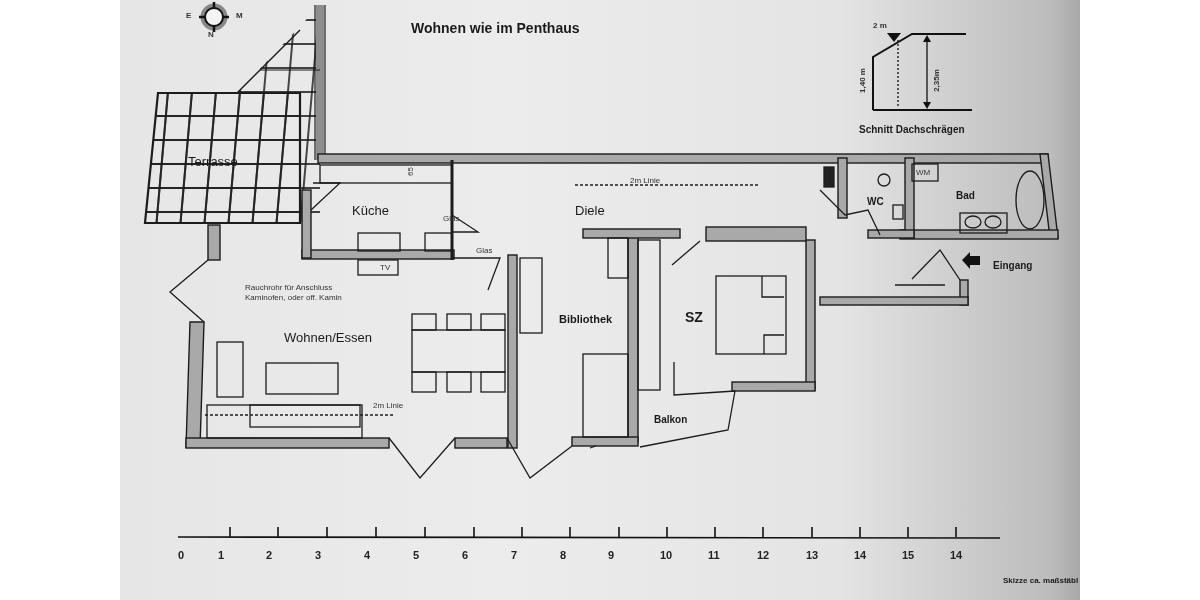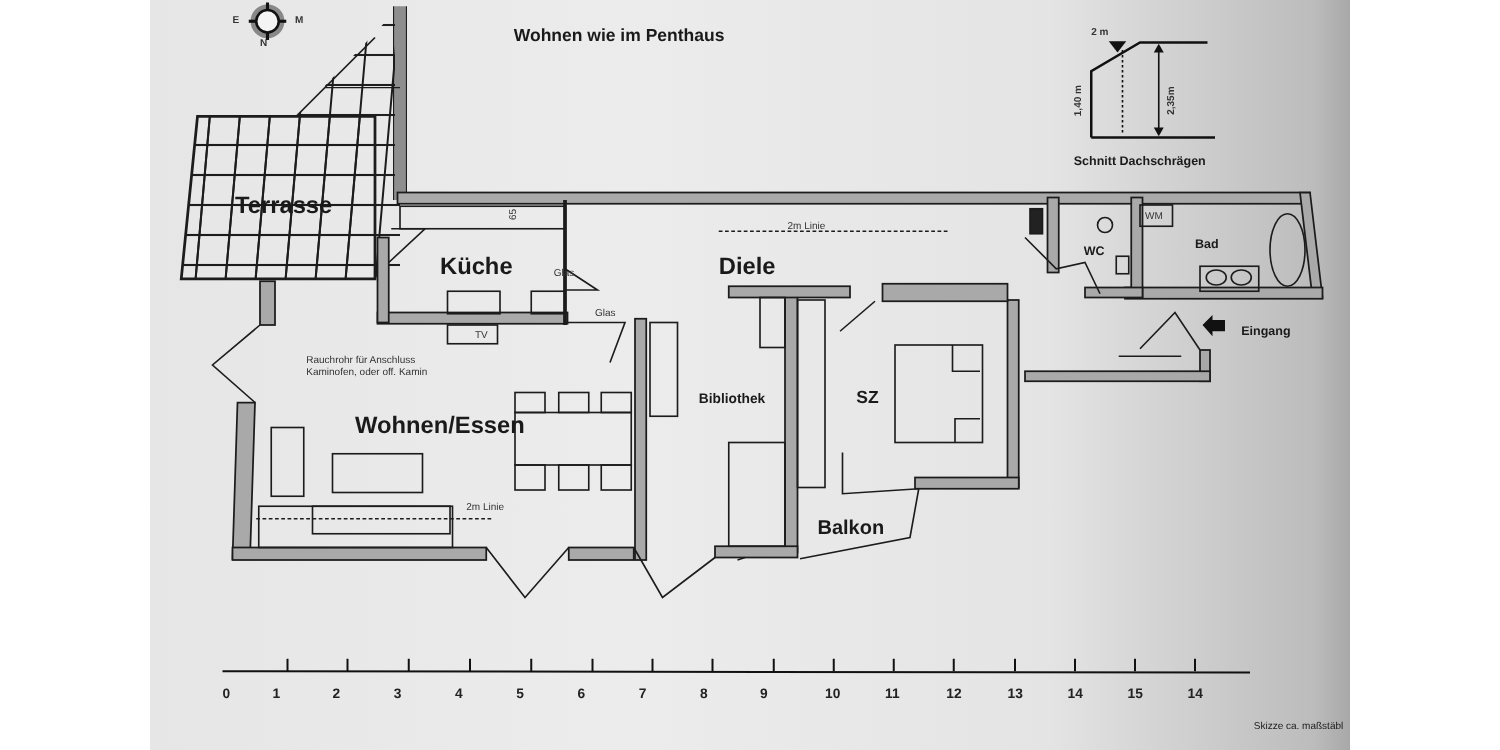--- a/index.html
+++ b/index.html
@@ -3,21 +3,21 @@
   <meta charset="utf-8">
   <style>
     html, body { margin: 0; padding: 0; background: #ffffff; }
     body { width: 1200px; height: 600px; position: relative; overflow: hidden; font-family: "Liberation Sans", sans-serif; }
     #paper {
       position: absolute; left: 120px; top: 0; width: 960px; height: 600px;
       background: linear-gradient(90deg, #e6e6e6 0%, #ececec 40%, #e4e4e4 75%, #bcbcbc 97%, #a8a8a8 100%);
     }
     #plan { position: absolute; left: 0; top: 0; width: 1200px; height: 600px; }
     .lbl { position: absolute; color: #1a1a1a; white-space: nowrap; font-family: "Liberation Sans", sans-serif; }
-    .room { font-weight: bold; font-size: 19px; }
+    .room { font-weight: normal; font-size: 13px; }
     .tiny { font-size: 8px; color: #333; }
     .title { font-weight: bold; font-size: 14px; }
     .tick { font-weight: bold; font-size: 11px; color: #222; }
   </style>
 </head>
 <body>
 
 <div id="paper"></div>
 
 <svg id="plan" viewBox="0 0 1200 600" xmlns="http://www.w3.org/2000/svg">
@@ -183,21 +183,21 @@
 <div class="lbl tiny" style="left:850px; top:76px; font-weight:bold; transform:rotate(-90deg);">1,40 m</div>
 <div class="lbl tiny" style="left:925px; top:76px; font-weight:bold; transform:rotate(-90deg);">2,35m</div>
 <div class="lbl" style="left:859px; top:124px; font-size:10px; font-weight:bold;">Schnitt Dachschrägen</div>
 
 <div class="lbl room" style="left:188px; top:154px;">Terrasse</div>
 <div class="lbl room" style="left:352px; top:203px;">Küche</div>
 <div class="lbl room" style="left:575px; top:203px;">Diele</div>
 <div class="lbl room" style="left:284px; top:330px;">Wohnen/Essen</div>
 <div class="lbl" style="left:559px; top:313px; font-size:11px; font-weight:bold;">Bibliothek</div>
 <div class="lbl" style="left:685px; top:309px; font-size:14px; font-weight:bold;">SZ</div>
-<div class="lbl" style="left:654px; top:414px; font-size:16px; font-weight:bold;">Balkon</div>
+<div class="lbl" style="left:654px; top:414px; font-size:10px; font-weight:bold;">Balkon</div>
 <div class="lbl" style="left:867px; top:196px; font-size:10px; font-weight:bold;">WC</div>
 <div class="lbl" style="left:956px; top:190px; font-size:10px; font-weight:bold;">Bad</div>
 <div class="lbl" style="left:993px; top:260px; font-size:10px; font-weight:bold;">Eingang</div>
 
 <div class="lbl tiny" style="left:443px; top:214px;">Glas</div>
 <div class="lbl tiny" style="left:476px; top:246px;">Glas</div>
 <div class="lbl tiny" style="left:380px; top:263px;">TV</div>
 <div class="lbl tiny" style="left:916px; top:168px;text-align:right;">WM</div>
 <div class="lbl tiny" style="left:406px; top:167px; transform:rotate(-90deg);">65</div>
 <div class="lbl tiny" style="left:630px; top:176px;">2m Linie</div>
@@ -218,13 +218,13 @@
   <div class="lbl tick" style="left:608px; top:549px;">9</div>
   <div class="lbl tick" style="left:660px; top:549px;">10</div>
   <div class="lbl tick" style="left:708px; top:549px;">11</div>
   <div class="lbl tick" style="left:757px; top:549px;text-align:center;">12</div>
   <div class="lbl tick" style="left:806px; top:549px;">13</div>
   <div class="lbl tick" style="left:854px; top:549px;">14</div>
   <div class="lbl tick" style="left:902px; top:549px;">15</div>
   <div class="lbl tick" style="left:950px; top:549px;">14</div>
 </div>
 
-<div class="lbl" style="left:986px; top:576px; font-size:8px; font-weight:normal; overflow:hidden; width:94px;padding-left:17px;">Skizze ca. maßstäbl</div>
+<div class="lbl" style="left:986px; top:576px; font-size:8px; font-weight:bold; overflow:hidden; width:94px;padding-left:17px;">Skizze ca. maßstäbl</div>
 
 </body></html>

